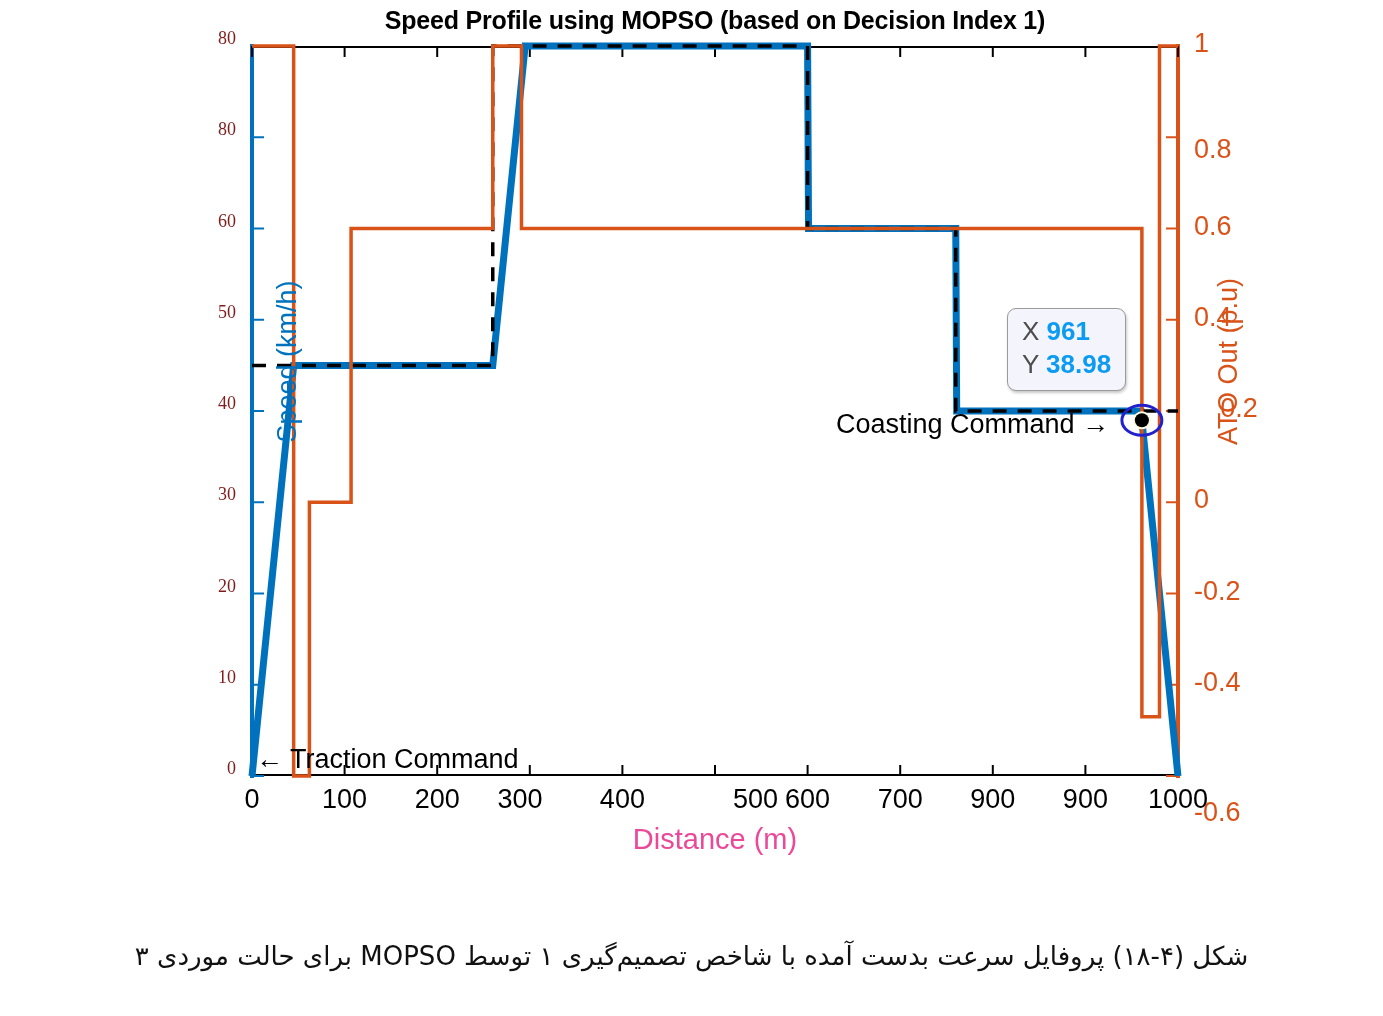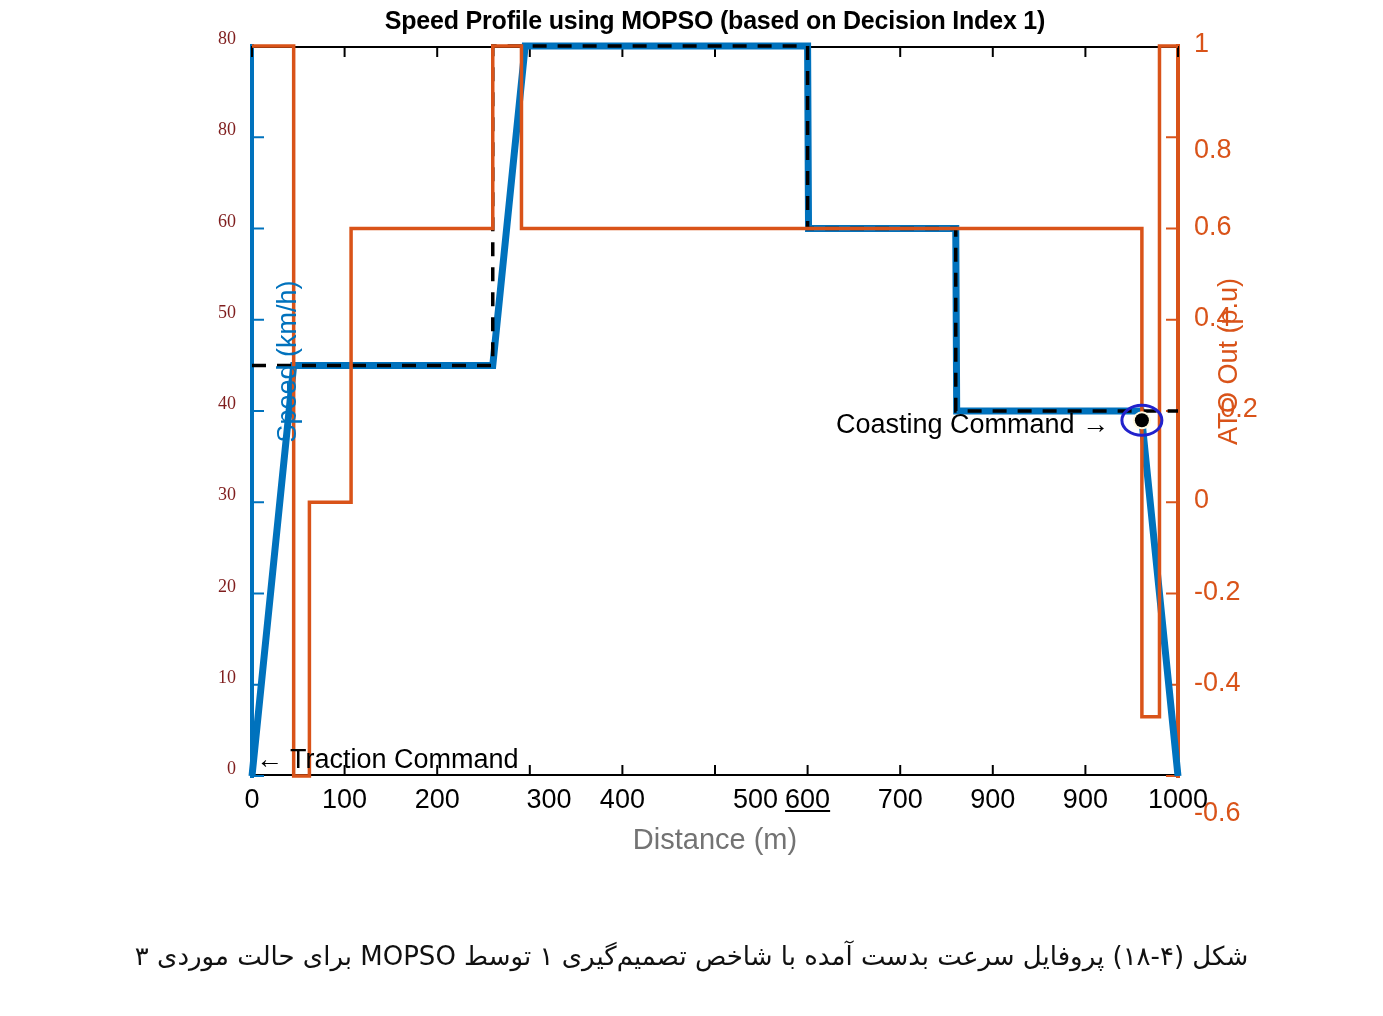--- a/index.html
+++ b/index.html
@@ -37,21 +37,21 @@
     transform:rotate(-90deg);transform-origin:center center;
     text-align:center;font-size:27px;color:#0072BD;
   }
   .ylabel-right{
     position:absolute;right:-180px;top:300px;width:260px;
     transform:rotate(-90deg);transform-origin:center center;
     text-align:center;font-size:27px;color:#D95319;
   }
   .xlabel{
     position:absolute;left:252px;top:823px;width:926px;text-align:center;
-    font-size:29px;color:#737373;
+    font-size:29px;color:#ec4899;
   }
 
   .annot{position:absolute;font-size:27px;color:#000;white-space:nowrap;}
   #traction-annot{left:256px;top:744px;}
   #coasting-annot{left:836px;top:409px;}
 
   #datatip{
     position:absolute;left:1007px;top:308px;
     background:#F4F4FC;border:1.6px solid #9a9a9a;border-radius:9px;
     padding:6px 14px 8px 14px;box-shadow:1px 2px 3px rgba(0,0,0,.22);
@@ -153,30 +153,40 @@
       <div class="ytick-right" style="left: 1194px; top: 575.5px;">-0.2</div>
       <div class="ytick-right" style="left: 1194px; top: 484.25px;">0</div>
       <div class="ytick-right" style="left: 1194px; top: 393px; text-align: center;">0.2</div>
       <div class="ytick-right" style="left: 1194px; top: 301.75px;">0.4</div>
       <div class="ytick-right" style="left: 1194px; top: 210.5px;">0.6</div>
       <div class="ytick-right" style="left: 1194px; top: 119.25px; margin-top: 15px;">0.8</div>
       <div class="ytick-right" style="left: 1194px; top: 28px;">1</div>
       <div class="xtick" style="left: 192px; top: 784px;">0</div>
       <div class="xtick" style="left: 284.6px; top: 784px;">100</div>
       <div class="xtick" style="left: 377.2px; top: 784px;">200</div>
-      <div class="xtick" style="left: 489px; top: 784px;">300</div>
+      <div class="xtick" style="left: 460px; top: 784px;">300</div>
       <div class="xtick" style="left: 562.4px; top: 784px;">400</div>
       <div class="xtick" style="left: 658px; top: 784px; text-align: right;">500</div>
-      <div class="xtick" style="left: 747.6px; top: 784px; text-decoration: underline;">600</div>
+      <div class="xtick" style="left: 747.6px; top: 784px;">600</div>
       <div class="xtick" style="left: 840.2px; top: 784px;">700</div>
       <div class="xtick" style="left: 932.8px; top: 784px;">900</div>
       <div class="xtick" style="left: 1025.4px; top: 784px;">900</div>
       <div class="xtick" style="left: 1118px; top: 784px;">1000</div>
     </div>
 
   <div class="xlabel">Distance (m)</div>
 
   <div class="annot" id="traction-annot">← Traction Command</div>
   <div class="annot" id="coasting-annot">Coasting Command →</div>
 
+  <div id="datatip">
+    <div>
+      <span class="k">X</span>
+      <span class="v">961</span>
+    </div>
+    <div>
+      <span class="k">Y</span>
+      <span class="v">38.98</span>
+    </div>
+  </div>
 
   <div class="caption">شکل (۴-۱۸) پروفایل سرعت بدست آمده با شاخص تصمیم‌گیری ۱ توسط MOPSO برای حالت موردی ۳</div>
 </div>
 
 </body></html>

